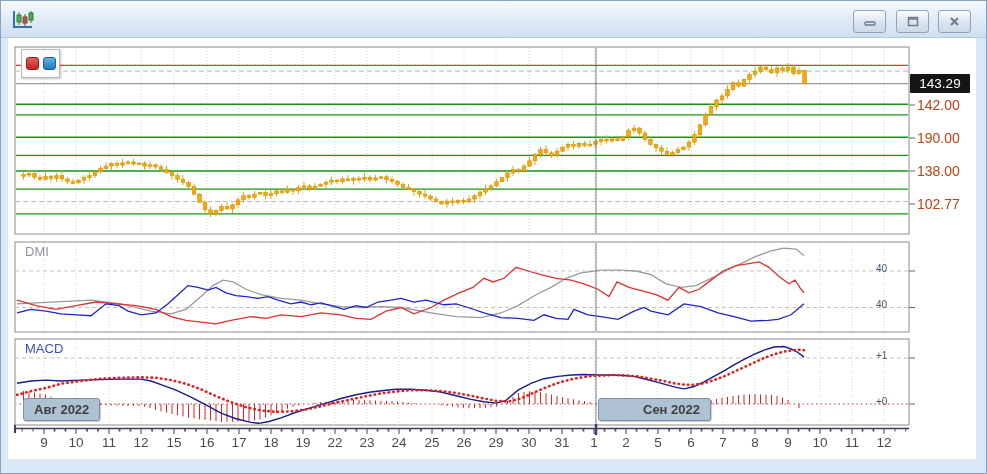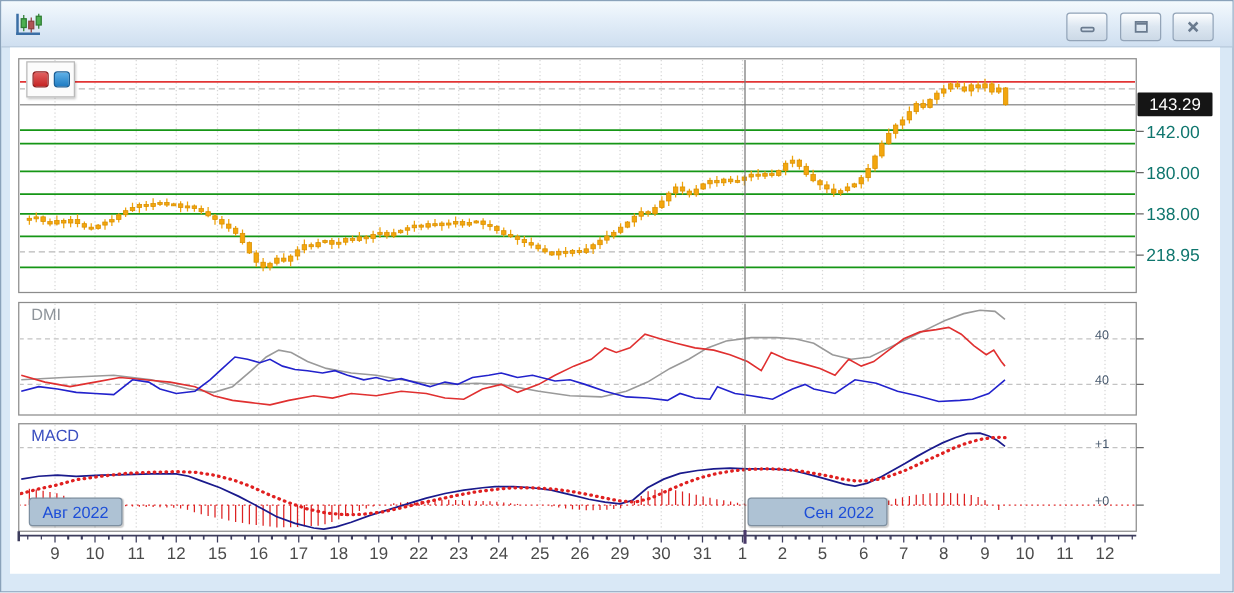--- a/index.html
+++ b/index.html
@@ -19,27 +19,27 @@
   
   #toolbar{position:absolute;left:13px;top:11px;width:39px;height:29px;background:#fbfbfb;border:1px solid #b9b9b9;
     box-shadow:1px 1px 2px rgba(0,0,0,.25);display:flex;align-items:center;gap:4px;padding-left:4px;box-sizing:border-box;}
   .chipbtn{width:13px;height:13px;border-radius:3px;box-sizing:border-box;}
   #chip-red{background:linear-gradient(#e26060,#c42424);border:1px solid #8f1d1d;}
   #chip-blue{background:linear-gradient(#5fb1e8,#1f7cc2);border:1px solid #1b5f96;}
   
   #dmi-label{left:17px;top:206px;font-size:13px;color:#8f959b;}
   #macd-label{left:17px;top:303px;font-size:13px;color:#3b4fc0;text-align:right;}
   
-  .pricelab{position:absolute;left:909px;font-size:14px;color:#0f766e;}
+  .pricelab{position:absolute;left:909px;font-size:14px;color:#c2410c;}
   #price-badge{position:absolute;left:902px;top:36px;width:60px;height:19px;background:#151515;color:#fff;
     font-size:13.5px;text-align:center;line-height:19px;border-radius:1px;}
   .indlab{position:absolute;left:868px;font-size:10px;color:#44566b;text-align:right;}
   
   .monthbadge{position:absolute;top:360px;height:21px;padding:0 10px;background:#aec2d4;border:1px solid #7d8fa0;
-    border-radius:3px;font-size:13px;font-weight:400;color:#1d4ed8;line-height:21px;box-shadow:1px 1px 1px rgba(0,0,0,.2);}
+    border-radius:3px;font-size:13px;font-weight:700;color:#404040;line-height:21px;box-shadow:1px 1px 1px rgba(0,0,0,.2);}
   #badge-aug{left:15px;} #badge-sep{left:590px;padding-left:44px;}
 </style>
 </head>
 <body>
 
 <div id="window">
 
   <div id="titlebar">
     <svg id="title-icon" viewBox="0 0 24 22">
       <line x1="3" y1="2" x2="3" y2="19" stroke="#3a6ea5" stroke-width="2"></line>
@@ -792,23 +792,23 @@
     <div id="toolbar">
       <div class="chipbtn" id="chip-red"></div>
       <div class="chipbtn" id="chip-blue"></div>
     </div>
 
     <span class="overlay" id="dmi-label">DMI</span>
     <span class="overlay" id="macd-label">MACD</span>
 
     <div id="price-badge">143.29</div>
     <span class="pricelab" style="top:59px">142.00</span>
-    <span class="pricelab" style="top:92px">180.00</span>
+    <span class="pricelab" style="top:92px">190.00</span>
     <span class="pricelab" style="top:125px">138.00</span>
-    <span class="pricelab" style="top:158px">218.95</span>
+    <span class="pricelab" style="top:158px">102.77</span>
 
     <span class="indlab" style="top:225px">40</span>
     <span class="indlab" style="top:261px">40</span>
     <span class="indlab" style="top:312px">+1</span>
     <span class="indlab" style="top:358px">+0</span>
 
     <div class="monthbadge" id="badge-aug">Авг 2022</div>
     <div class="monthbadge" id="badge-sep">Сен 2022</div>
   </div>
 </div>

